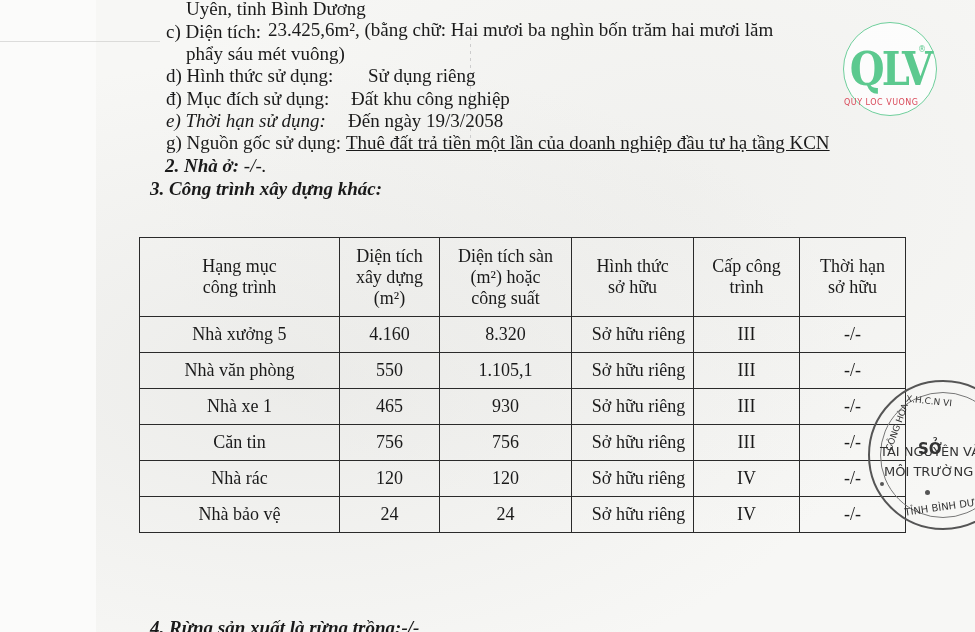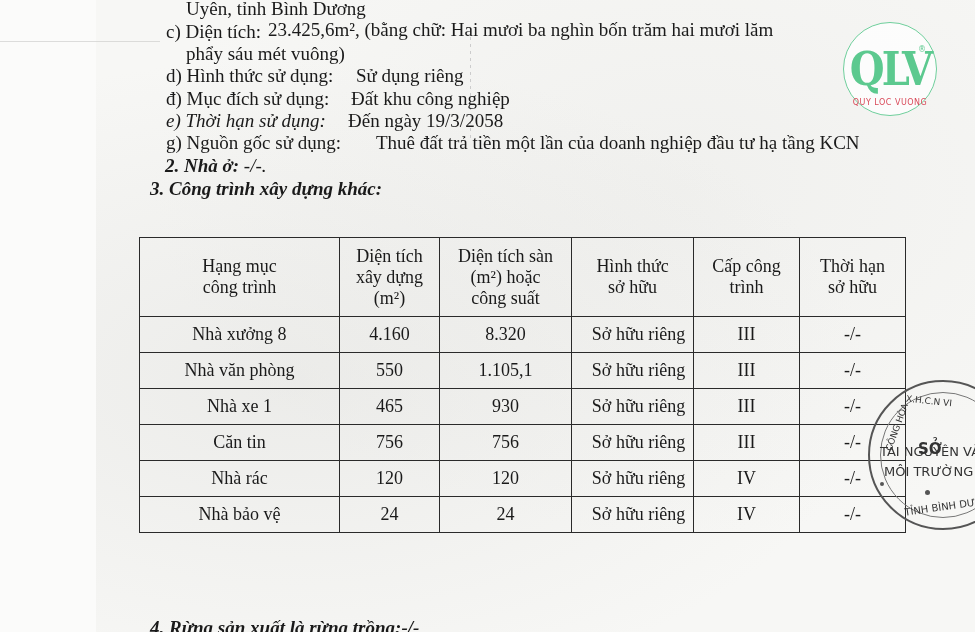--- a/index.html
+++ b/index.html
@@ -44,21 +44,21 @@
     border-radius:50%; border:1.5px solid #6fcf9c; box-sizing:border-box;
     background:rgba(255,255,255,0.75);
   }
   .logo-text {
     position:absolute; left:0; right:0; top:22px; text-align:center;
     font-family:"DejaVu Serif",serif; font-weight:bold; font-size:40px; color:#5cc98f;
     letter-spacing:-3px; transform:scaleY(1.15);
   }
   .logo-reg { position:absolute; right:10px; top:22px; font-size:8px; color:#5cc98f; font-family:"DejaVu Sans",sans-serif; }
   .logo-sub {
-    position:absolute; left:0; right:0; bottom:8px; text-align:center;
+    position:absolute; left:0; right:0; bottom:8px; 
     font-family:"DejaVu Sans",sans-serif; font-size:8px; color:#d94a5a; letter-spacing:0.5px;
   }
 
   .stamp {
     position:absolute; left:868px; top:380px; width:150px; height:150px;
     border-radius:50%; border:2px solid #555; box-sizing:border-box;
     color:#333; font-family:"DejaVu Sans",sans-serif;
   }
   .stamp-inner { position:absolute; left:10px; top:10px; right:10px; bottom:10px; border-radius:50%; border:1px solid #777; }
   .stamp .s1 { position:absolute; left:48px; top:42px; font-size:15px; font-weight:bold;margin-top:16px; }
@@ -79,30 +79,30 @@
 <div class="fold-line"></div>
 <div class="vdash"></div>
 
 <div class="line" style="left:186px; top:-2px;">Uyên, tỉnh Bình Dương</div>
 
 <div class="line" style="left:166px; top:21px;">c) Diện tích:</div>
 <div class="line" style="left:268px; top:19px;">23.425,6m², (bằng chữ: Hai mươi ba nghìn bốn trăm hai mươi lăm</div>
 <div class="line" style="left:186px; top:43px;">phẩy sáu mét vuông)</div>
 
 <div class="line" style="left:166px; top:65px;">d) Hình thức sử dụng:</div>
-<div class="line" style="left:356px; top:65px;">Sử dụng riêng</div>
+<div class="line" style="left:368px; top:65px;">Sử dụng riêng</div>
 
 <div class="line" style="left:166px; top:88px;">đ) Mục đích sử dụng:</div>
 <div class="line" style="left:351px; top:88px;">Đất khu công nghiệp</div>
 
 <div class="line" style="left:166px; top:110px;font-style:italic;">e) Thời hạn sử dụng:</div>
 <div class="line" style="left:348px; top:110px;">Đến ngày 19/3/2058</div>
 
 <div class="line" style="left:166px; top:132px;">g) Nguồn gốc sử dụng:</div>
-<div class="line" style="left:376px; top:132px;">Thuê đất trả tiền một lần của doanh nghiệp đầu tư hạ tầng KCN</div>
+<div class="line" style="left:346px; top:132px;text-decoration:underline;">Thuê đất trả tiền một lần của doanh nghiệp đầu tư hạ tầng KCN</div>
 
 <div class="heading" style="left:150px; top:155px;margin-left:15px;">
   <span>2. Nhà ở:</span>
   <span style="font-weight:normal;">-/-.</span>
 </div>
 <div class="heading" style="left:150px; top:178px;">3. Công trình xây dựng khác:</div>
 
 <table class="works">
   <thead>
     <tr>
@@ -129,21 +129,21 @@
         <div>trình</div>
       </th>
       <th style="width:105px;">
         <div>Thời hạn</div>
         <div>sở hữu</div>
       </th>
     </tr>
   </thead>
   <tbody>
     <tr>
-      <td>Nhà xưởng 8</td>
+      <td>Nhà xưởng 5</td>
       <td>4.160</td>
       <td>8.320</td>
       <td class="owner">Sở hữu riêng</td>
       <td>III</td>
       <td>-/-</td>
     </tr>
     <tr>
       <td>Nhà văn phòng</td>
       <td>550</td>
       <td>1.105,1</td>

